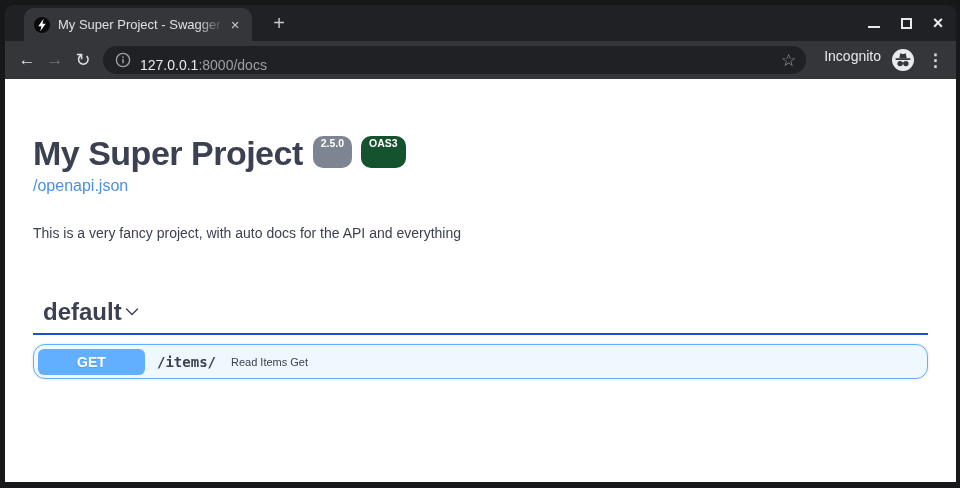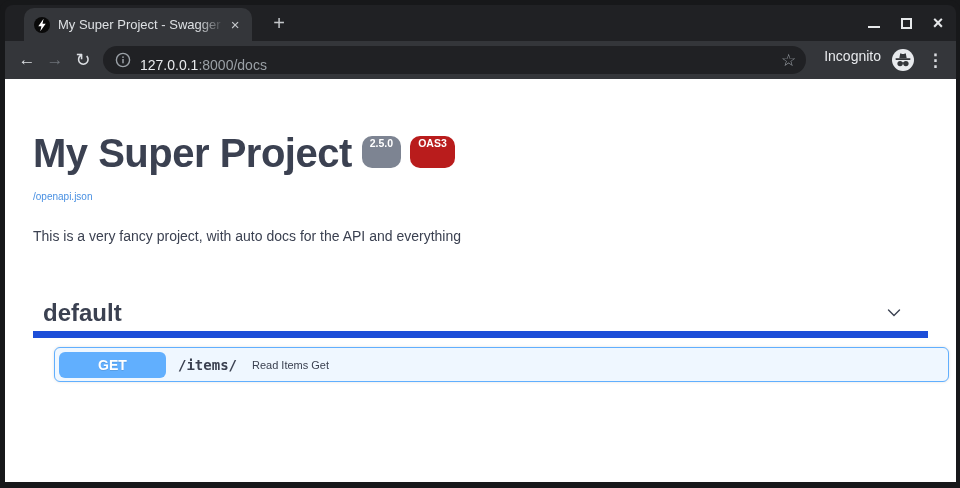--- a/index.html
+++ b/index.html
@@ -37,33 +37,33 @@
   .omni-spacer { flex:1; }
   .star { color:#9aa0a6; font-size:17px; cursor:pointer; flex:0 0 auto; }
 
   .incog-label { margin:0 10px 8px 12px; color:#e8eaed; font-size:14px; white-space:nowrap; }
   .incog-icon { flex:0 0 auto; display:flex; }
   .menu-dots { margin:0 4px 0 12px; color:#dadce0; font-size:17px; font-weight:bold; letter-spacing:0; cursor:pointer; }
 
   
   .page { flex:1; background:#ffffff; padding:54px 27px 0 28px; overflow:hidden; color:#3b4151; }
   .title-row { display:flex; align-items:flex-start; }
-  .api-title { font-size:40px; font-weight:bold; color:#3b4151; line-height:40px; letter-spacing:-0.5px; }
+  .api-title { font-size:34px; font-weight:bold; color:#3b4151; line-height:40px; letter-spacing:-0.5px; }
   .badges { display:flex; gap:9px; margin:3px 0 0 10px; }
   .badge { color:#fff; font-size:10.5px; font-weight:bold; padding:2px 8px 19px; border-radius:10px; line-height:11px; }
   .badge-version { background:#7d8492; }
-  .badge-oas { background:#b91c1c; }
-  .spec-link { display:inline-block; margin-top:18px; color:#4990e2; font-size:10px; text-decoration:none; cursor:pointer; }
-  .api-desc { margin-top:24px; font-size:14px; color:#3b4151; }
+  .badge-oas { background:#14532d; }
+  .spec-link { display:inline-block; margin-top:4px; color:#4990e2; font-size:16px; text-decoration:none; cursor:pointer; }
+  .api-desc { margin-top:30px; font-size:14px; color:#3b4151; }
 
-  .tag-section { margin-top:50px; width:895px; display:flex; align-items:center; justify-content:space-between; padding:0 24px 0 10px; height:44px; border-bottom:7px solid #1d4ed8; cursor:pointer; }
+  .tag-section { margin-top:50px; width:895px; display:flex; align-items:center; padding:0 24px 0 10px; height:44px; border-bottom:2px solid #1d4ed8; cursor:pointer; }
   .tag-title { font-size:24px; font-weight:bold; color:#3b4151; }
   .chevron { display:flex; }
 
-  .opblock { margin-top:9px; width:895px; height:35px; border:1px solid #61affe; background:#eff7ff; border-radius:6px; display:flex; align-items:center; padding:0 10px 0 4px; cursor:pointer; box-shadow:0 0 3px rgba(0,0,0,.12);margin-left:21px; }
+  .opblock { margin-top:9px; width:895px; height:35px; border:1px solid #61affe; background:#eff7ff; border-radius:12px; display:flex; align-items:center; padding:0 10px 0 4px; cursor:pointer; box-shadow:0 0 3px rgba(0,0,0,.12); }
   .method-badge { width:107px; height:26px; background:#61affe; border-radius:6px; color:#fff; font-size:14px; font-weight:bold; display:flex; align-items:center; justify-content:center; text-shadow:0 1px 0 rgba(0,0,0,.1); }
   .op-path { margin-left:12px; font-family:"DejaVu Sans Mono", monospace; font-weight:bold; font-size:14px; color:#3b4151; }
   .op-summary { margin-left:15px; font-size:11px; color:#3b4151; }
 </style>
 </head>
 <body>
 
 <div class="frame">
   <div class="browser">
 

